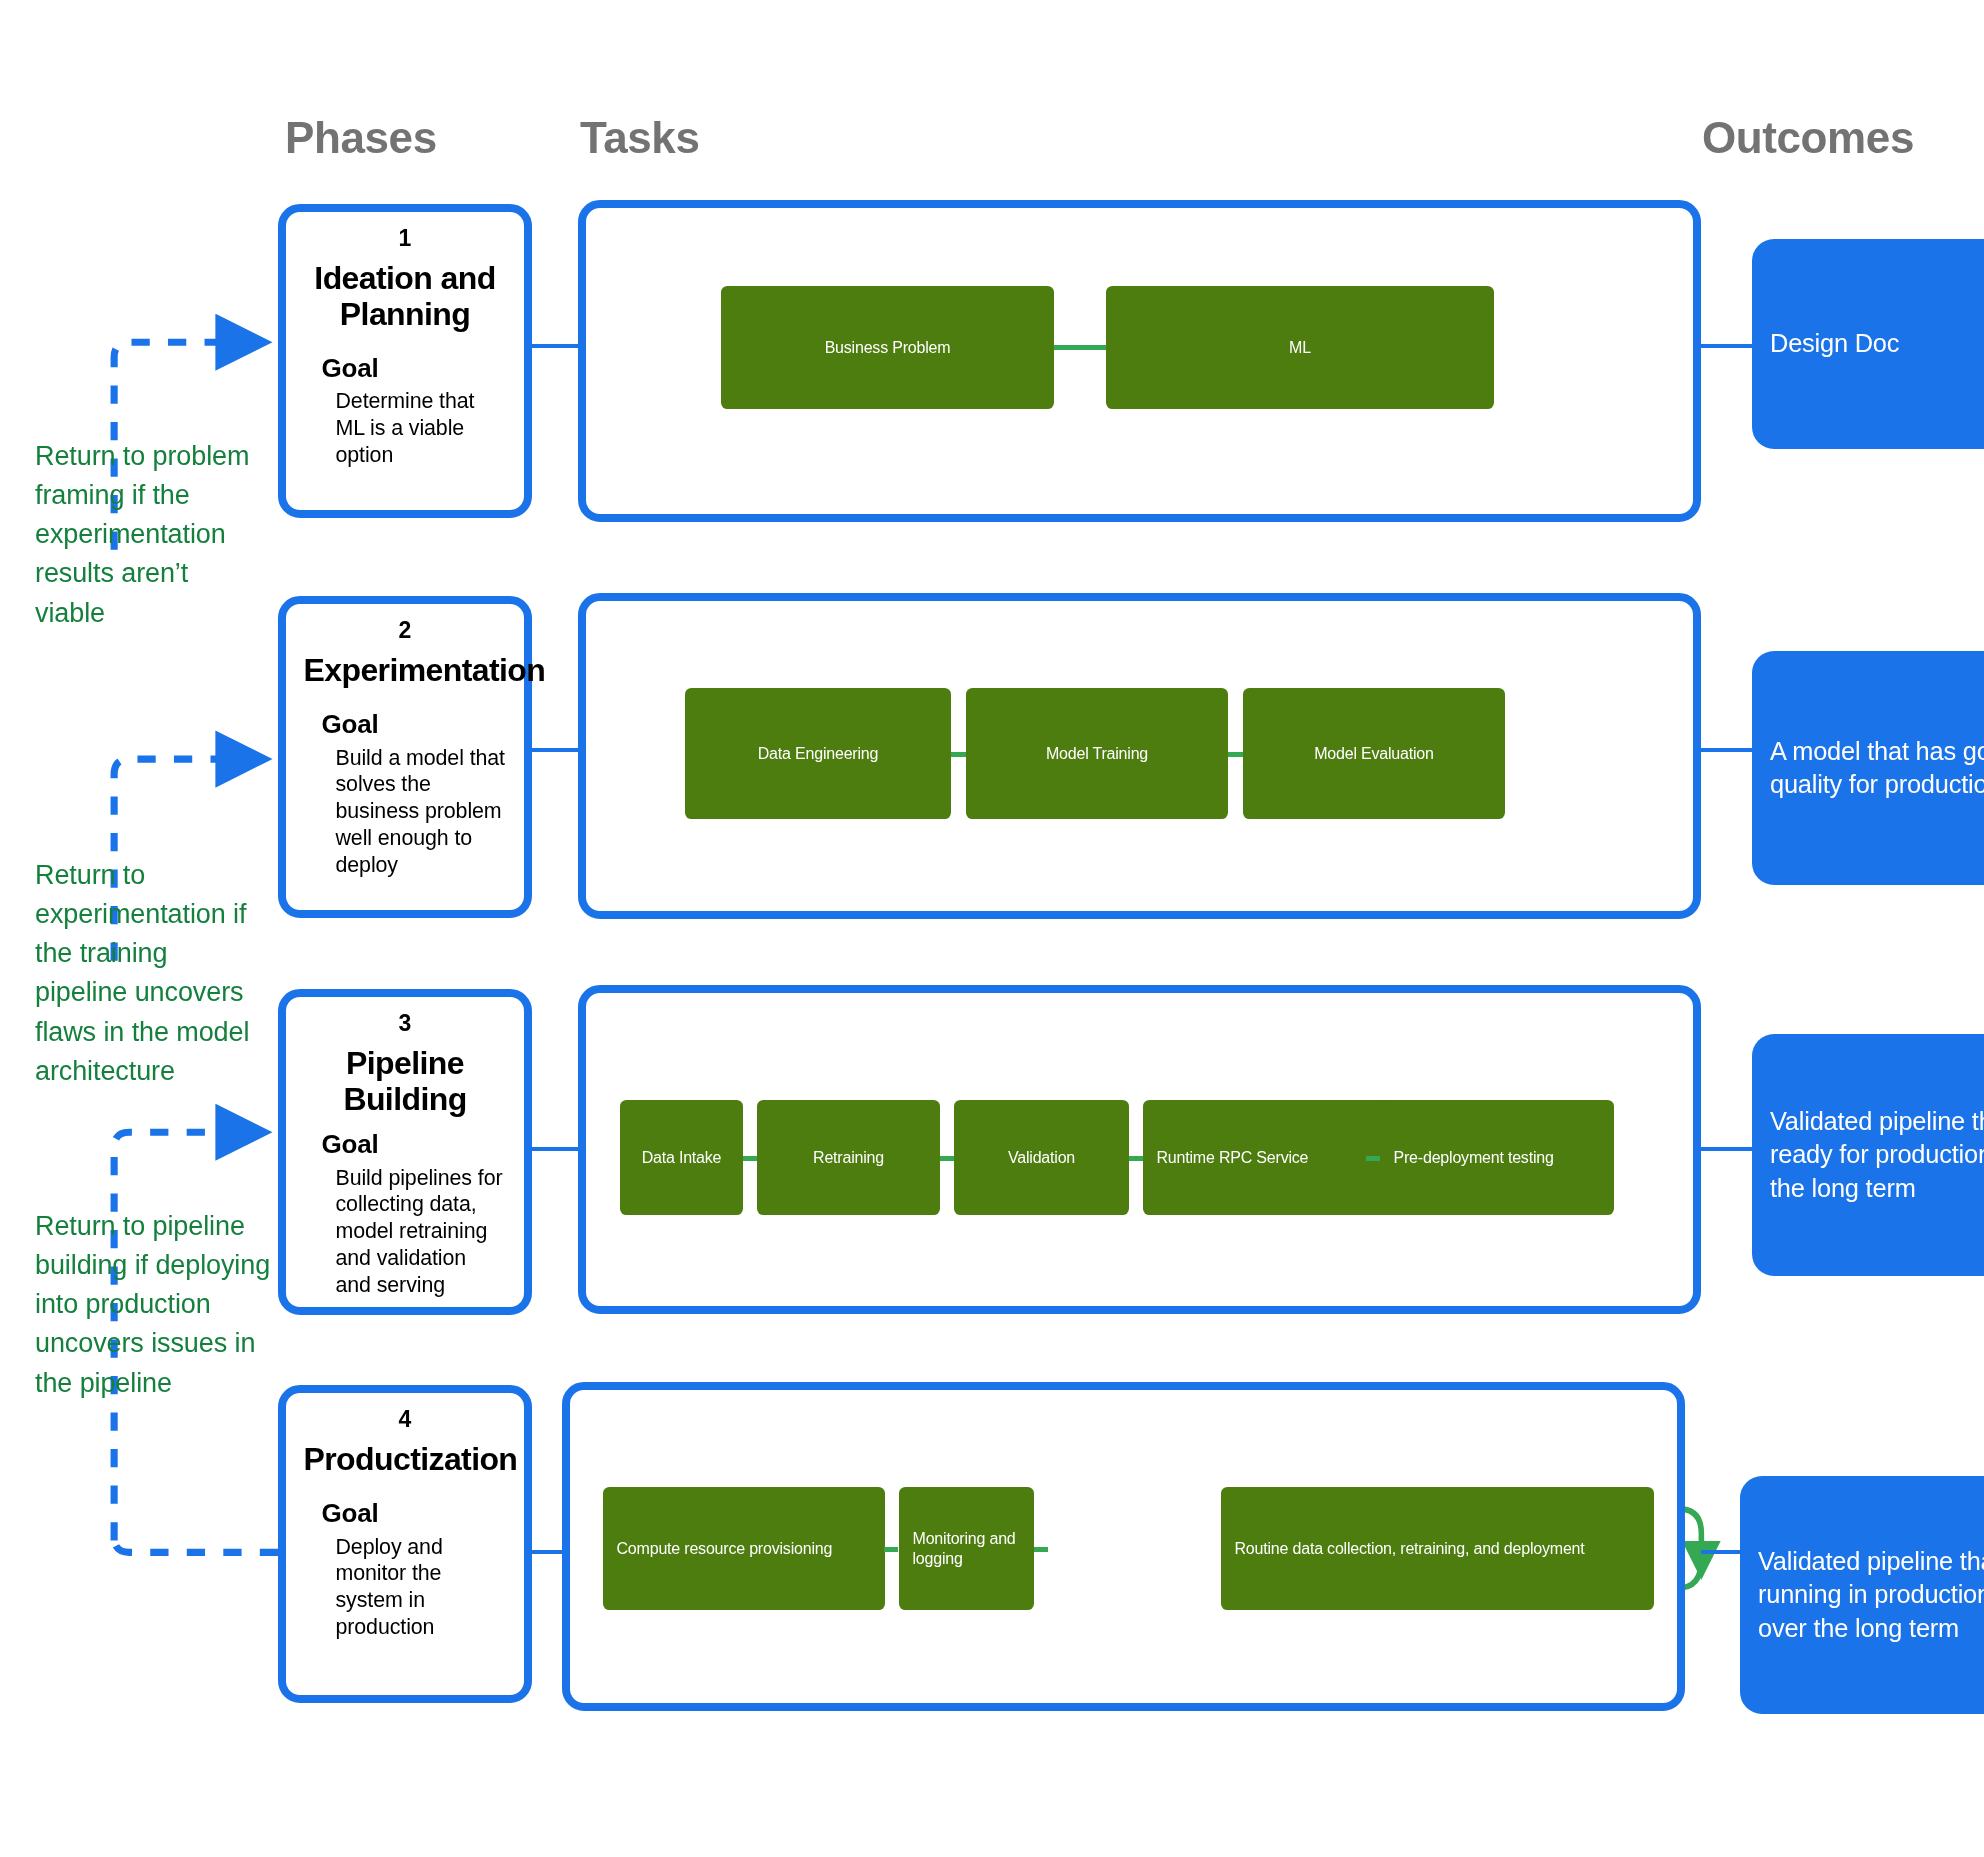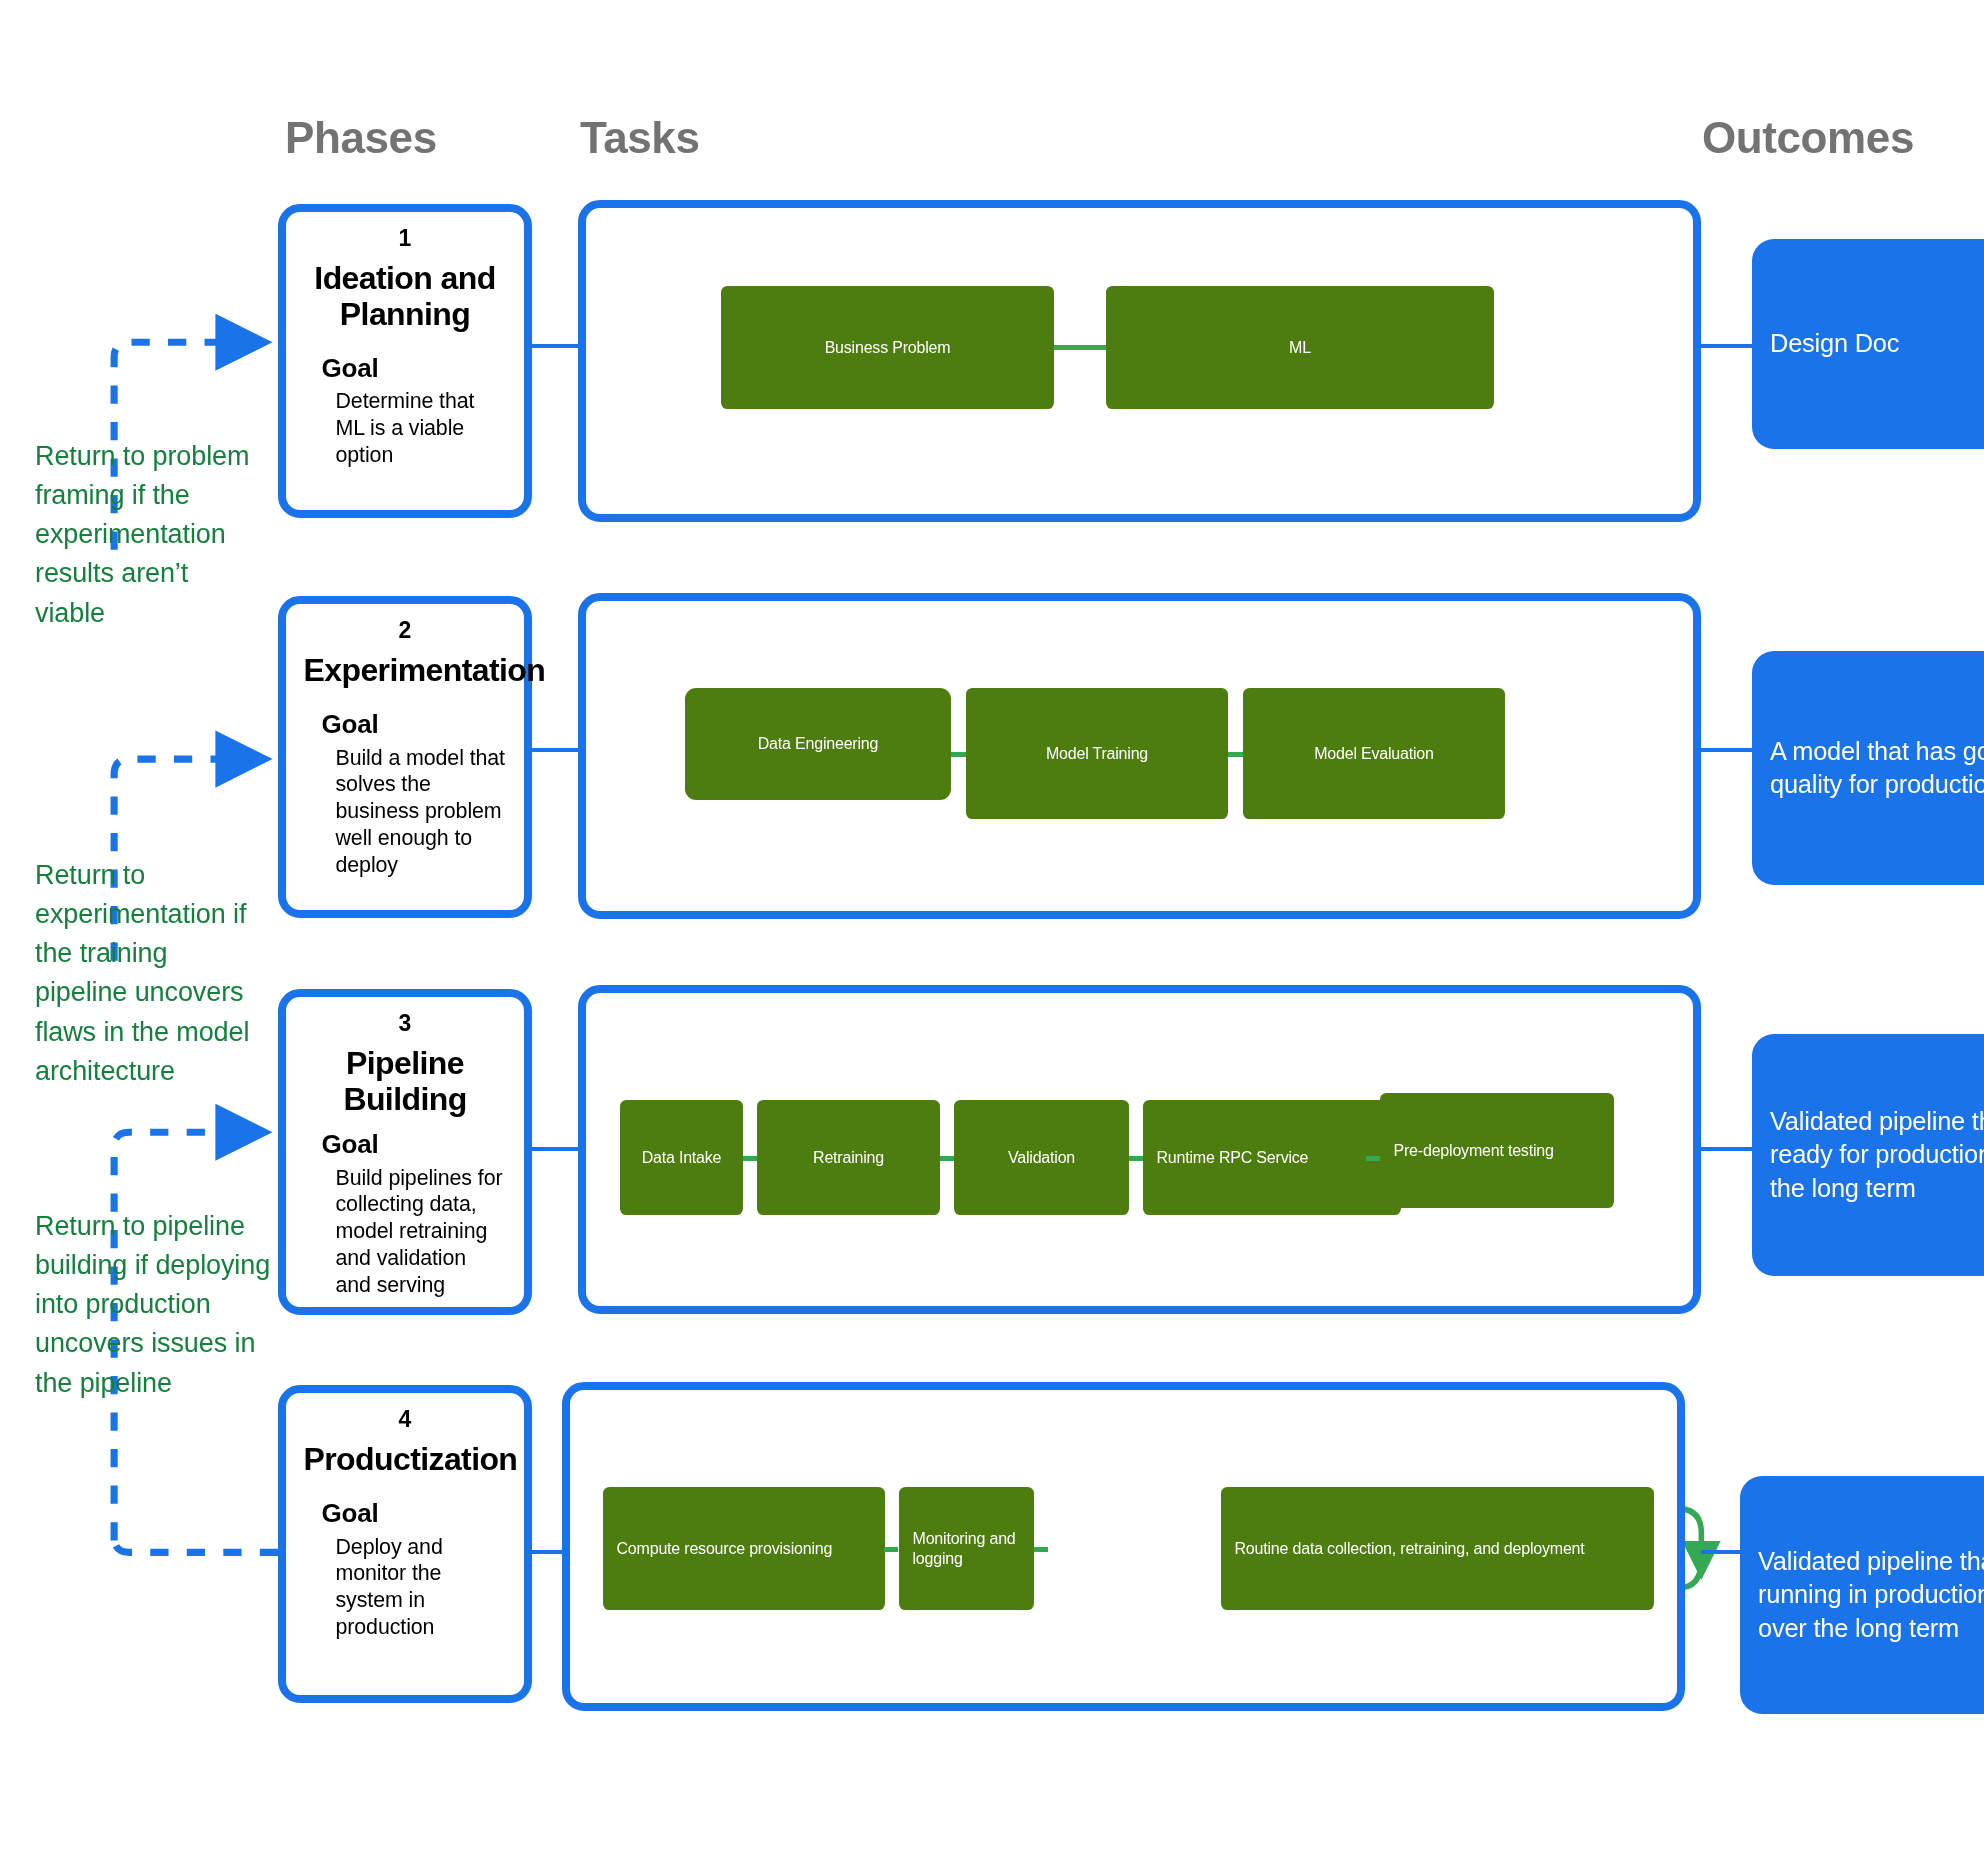--- a/index.html
+++ b/index.html
@@ -228,21 +228,21 @@
     <div class="phase-num">2</div>
     <div class="phase-title">Experimentation</div>
     <div class="phase-goal-wrap">
       <div class="phase-goal-label">Goal</div>
       <div class="phase-goal-text" style="max-width:195px;">Build a model that solves the business problem well enough to deploy</div>
     </div>
   </div>
   <div class="blue-stub" style="left:532px; top:748px; width:48px;"></div>
 
   <div class="tasks-card" style="left:578px; top:593px; width:1123px; height:326px;">
-    <div class="task-box center" style="left:99px; top:87px; width:266px; height:112px;border-radius:11px;">Data Engineering</div>
+    <div class="task-box center" style="left:99px; top:87px; width:266px; height:131px;">Data Engineering</div>
     <div class="green-link" style="left:365px; top:151px; width:16px;"></div>
     <div class="task-box center" style="left:380px; top:87px; width:262px; height:131px;">Model Training</div>
     <div class="green-link" style="left:642px; top:151px; width:16px;"></div>
     <div class="task-box center" style="left:657px; top:87px; width:262px; height:131px;">Model Evaluation</div>
   </div>
   <div class="blue-stub" style="left:1701px; top:748px; width:52px;"></div>
 
   <div class="outcome-box" style="left:1752px; top:651px; width:318px; height:234px;">A model that has good quality for production</div>
 
   <div class="phase-card" style="left:278px; top:989px; width:254px; height:326px;">
@@ -257,21 +257,21 @@
 
   <div class="tasks-card" style="left:578px; top:985px; width:1123px; height:329px;">
     <div class="task-box center" style="left:34px; top:107px; width:123px; height:115px;">Data Intake</div>
     <div class="green-link" style="left:157px; top:163px; width:14.3px;"></div>
     <div class="task-box center" style="left:171px; top:107px; width:183px; height:115px;">Retraining</div>
     <div class="green-link" style="left:354px; top:163px; width:14.3px;"></div>
     <div class="task-box center" style="left:368px; top:107px; width:175px; height:115px;">Validation</div>
     <div class="green-link" style="left:543px; top:163px; width:14.3px;"></div>
     <div class="task-box" style="left:557px; top:107px; width:258px; height:115px;">Runtime RPC Service</div>
     <div class="green-link" style="left:780px; top:163px; width:14.3px;"></div>
-    <div class="task-box" style="left:794px; top:100px; width:234px; height:115px;">Pre-deployment testing</div>
+    <div class="task-box" style="left:794px; top:107px; width:234px; height:115px;">Pre-deployment testing</div>
   </div>
   <div class="blue-stub" style="left:1701px; top:1147px; width:52px;"></div>
 
   <div class="outcome-box" style="left:1752px; top:1034px; width:318px; height:242px;">Validated pipeline that’s ready for production over the long term</div>
 
   <div class="phase-card" style="left:278px; top:1385px; width:254px; height:318px;">
     <div class="phase-num">4</div>
     <div class="phase-title">Productization</div>
     <div class="phase-goal-wrap">
       <div class="phase-goal-label">Goal</div>

